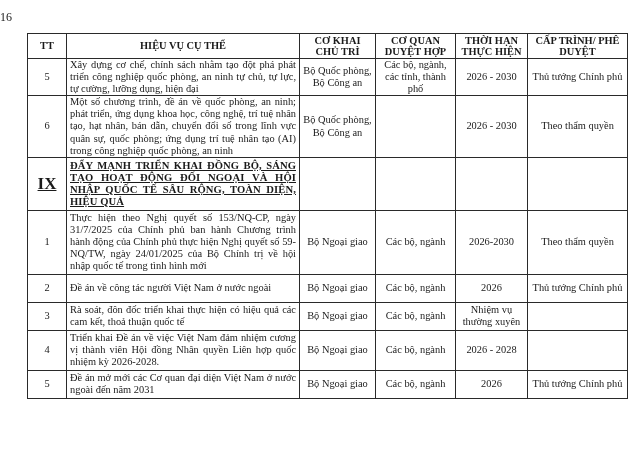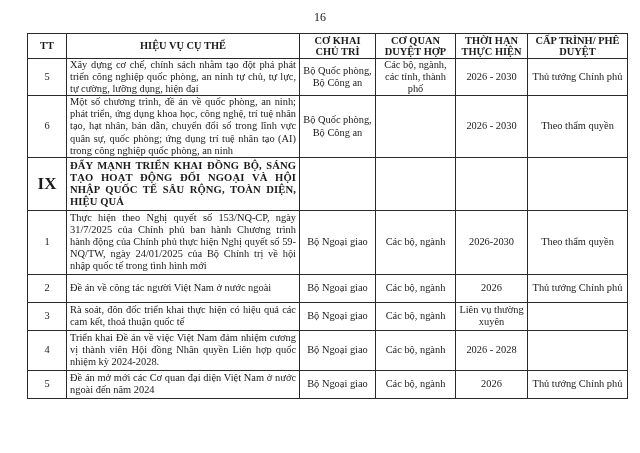--- a/index.html
+++ b/index.html
@@ -1,38 +1,38 @@
 <!DOCTYPE html>
 <html><head>
 <meta charset="utf-8">
 <style>
   html, body { margin: 0; padding: 0; }
   body {
     width: 640px; height: 453px; background: #ffffff; position: relative; overflow: hidden;
     font-family: "Liberation Serif", "DejaVu Serif", serif; color: #1a1a1a;
   }
   .page-number {
-    position: absolute; top: 10px; left: 0; width: 640px; text-align: center;
+    position: absolute; top: 10px; left: 0; width: 640px; 
     font-size: 12px;
   }
   table.doc {
     position: absolute; top: 33px; left: 27px; width: 600px;
     border-collapse: collapse; table-layout: fixed;
     font-size: 10.4px; line-height: 12.1px;
   }
   table.doc td, table.doc th {
     border: 1px solid #2a2a2a; padding: 0 3px; vertical-align: middle;
   }
   table.doc th {
     font-weight: bold; text-align: center; font-size: 10.4px; line-height: 11.5px; height: 24px;
   }
   td.tt { text-align: center; }
   td.task { text-align: justify; text-align-last: left; }
   td.c { text-align: center; }
-  tr.section td { font-weight: bold; }
+  tr.section td { font-weight: bold; text-decoration: underline; }
   tr.section td.task { font-size: 10.6px; letter-spacing: 0.1px; text-align: justify; }
   tr.section td.tt { font-size: 17px; }
 </style>
 </head>
 <body>
 
 <div class="page-number">16</div>
 
 <table class="doc">
   <colgroup>
@@ -92,33 +92,33 @@
       <td class="c">Bộ Ngoại giao</td>
       <td class="c">Các bộ, ngành</td>
       <td class="c">2026</td>
       <td class="c">Thủ tướng Chính phủ</td>
     </tr>
     <tr style="height:28px">
       <td class="tt">3</td>
       <td class="task">Rà soát, đôn đốc triển khai thực hiện có hiệu quả các cam kết, thoả thuận quốc tế</td>
       <td class="c">Bộ Ngoại giao</td>
       <td class="c">Các bộ, ngành</td>
-      <td class="c">Liên vụ thường xuyên</td>
+      <td class="c">Nhiệm vụ thường xuyên</td>
       <td class="c"></td>
     </tr>
     <tr style="height:40px">
       <td class="tt">4</td>
-      <td class="task">Triển khai Đề án về việc Việt Nam đảm nhiệm cương vị thành viên Hội đồng Nhân quyền Liên hợp quốc nhiệm kỳ 2024-2028.</td>
+      <td class="task">Triển khai Đề án về việc Việt Nam đảm nhiệm cương vị thành viên Hội đồng Nhân quyền Liên hợp quốc nhiệm kỳ 2026-2028.</td>
       <td class="c">Bộ Ngoại giao</td>
       <td class="c">Các bộ, ngành</td>
       <td class="c">2026 - 2028</td>
       <td class="c"></td>
     </tr>
     <tr style="height:28px">
       <td class="tt">5</td>
-      <td class="task">Đề án mở mới các Cơ quan đại diện Việt Nam ở nước ngoài đến năm 2024</td>
+      <td class="task">Đề án mở mới các Cơ quan đại diện Việt Nam ở nước ngoài đến năm 2031</td>
       <td class="c">Bộ Ngoại giao</td>
       <td class="c">Các bộ, ngành</td>
       <td class="c">2026</td>
       <td class="c">Thủ tướng Chính phủ</td>
     </tr>
   </tbody>
 </table>
 
 </body></html>

